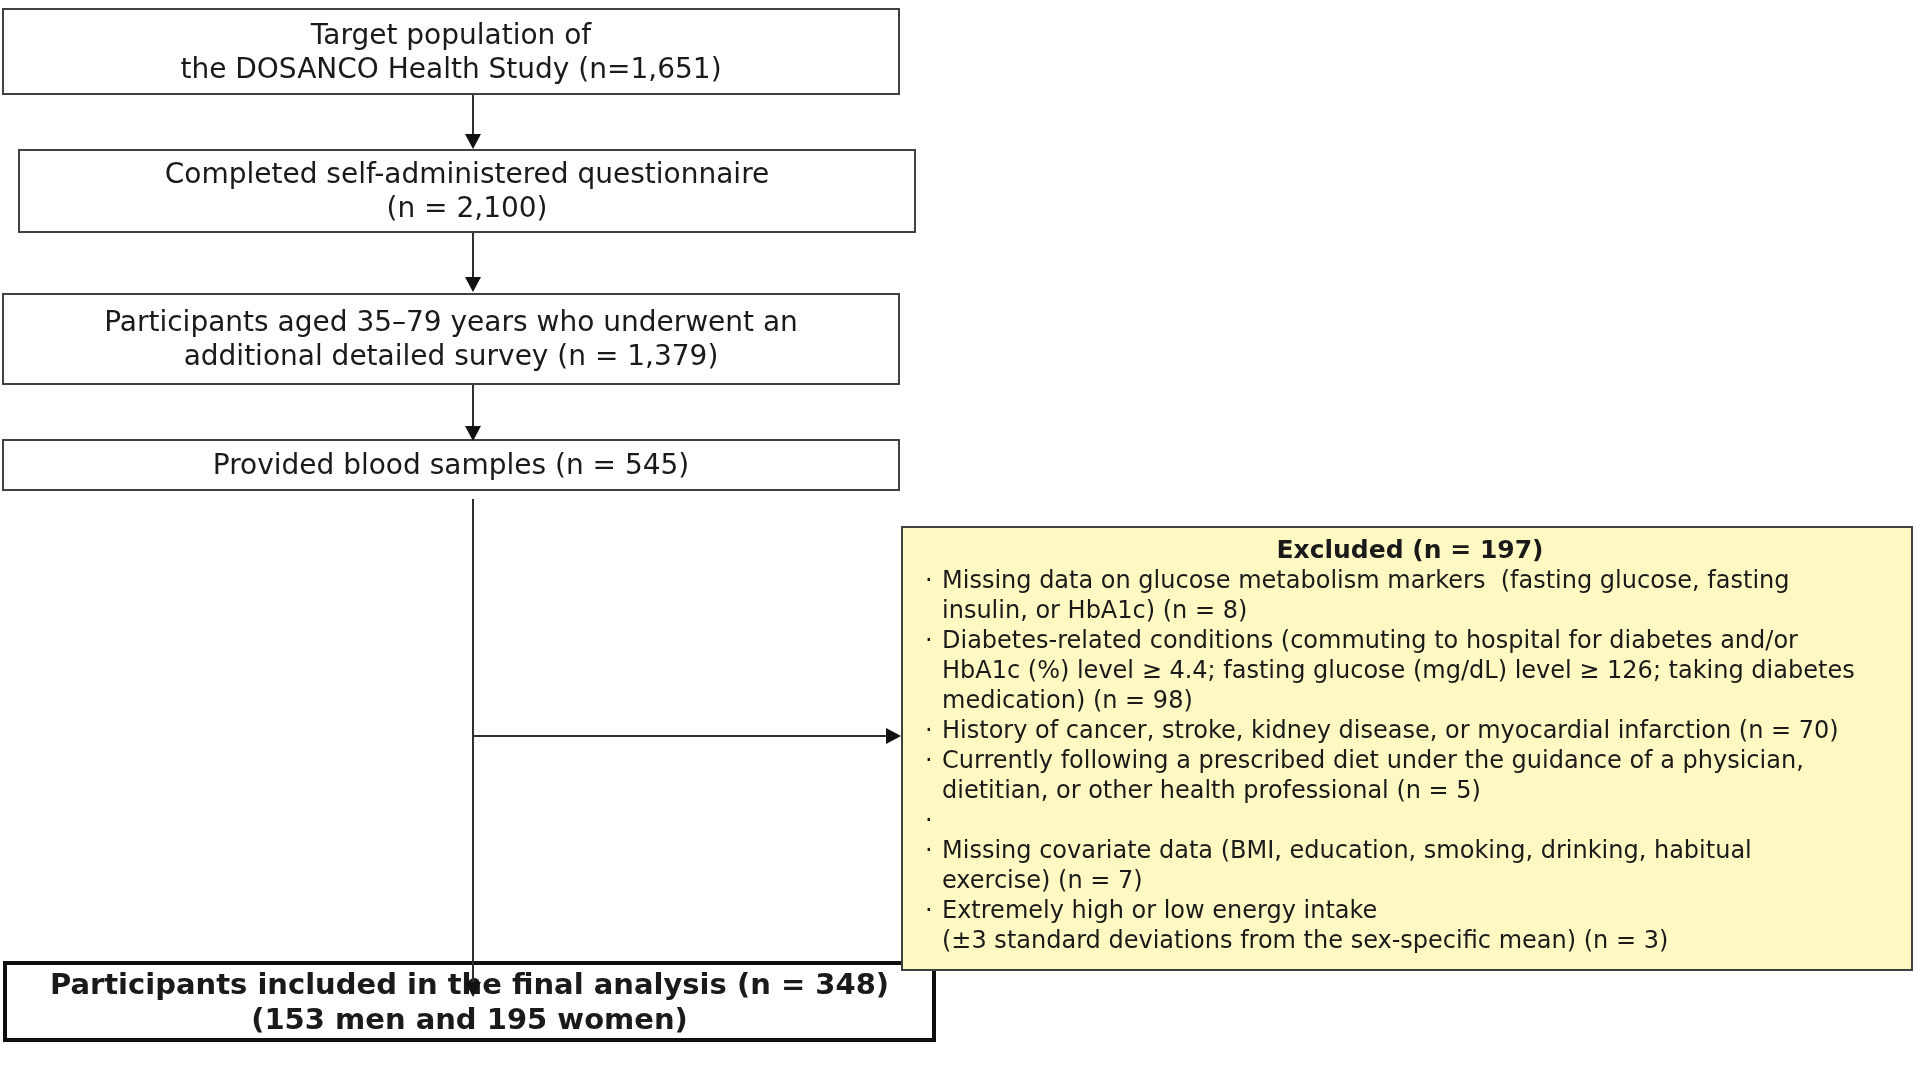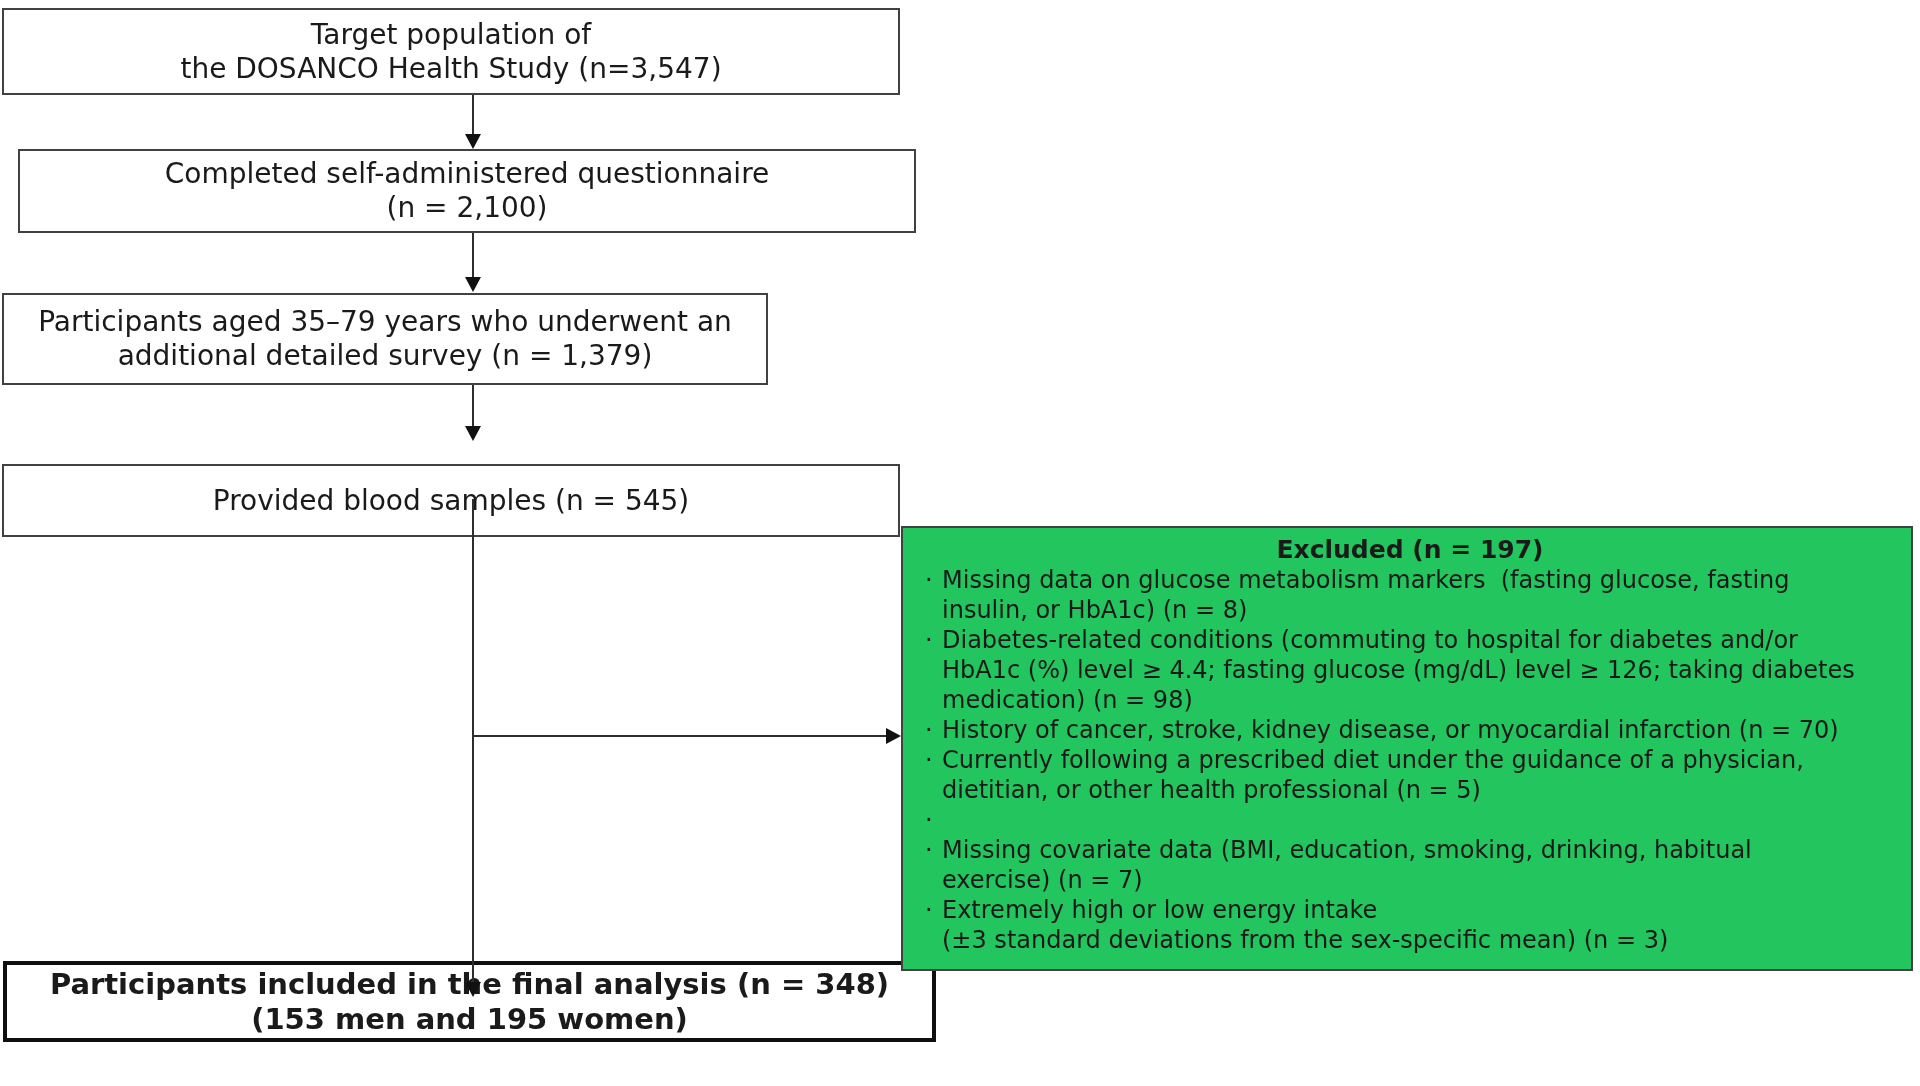--- a/index.html
+++ b/index.html
@@ -20,33 +20,33 @@
     display: flex;
     align-items: center;
     justify-content: center;
     text-align: center;
     font-size: 28px;
     line-height: 34px;
     white-space: pre-line;
   }
   .box-target        { left: 2px;  top: 8px;   width: 898px; height: 87px; }
   .box-questionnaire { left: 2px;  top: 149px; width: 898px; height: 84px; margin-left: 16px; }
-  .box-survey        { left: 2px;  top: 293px; width: 766px; height: 92px; align-items: center; }
-  .box-blood         { left: 2px;  top: 464px; width: 898px; height: 73px; justify-content: center; }
+  .box-survey        { left: 2px;  top: 293px; width: 898px; height: 92px; align-items: center; }
+  .box-blood         { left: 2px;  top: 439px; width: 898px; height: 52px; justify-content: center; }
   .box-final {
     left: 3px; top: 961px; width: 933px; height: 81px;
     border: 4px solid #0f0f0f;
     font-weight: bold;
     font-size: 29px;
     line-height: 35px;
   }
   .box-excluded {
     position: absolute;
     box-sizing: border-box;
-    background: #22c55e;
+    background: #fef9c3;
     border: 2px solid #414141;
     left: 901px; top: 526px; width: 1012px; height: 445px;
     padding: 7px 16px 6px 22px;
   }
   .excl-title {
     text-align: center;
     font-weight: bold;
     font-size: 25px;
     line-height: 30px;
   }
@@ -77,21 +77,21 @@
   .branch-line { left: 472px; top: 735px; width: 414px; }
   .branch-head { left: 886px; top: 728px; }
 </style>
 </head>
 <body>
 
 <div class="canvas">
 
   <div class="flowbox box-target">
     <span>Target population of
-the DOSANCO Health Study (n=3,547)</span>
+the DOSANCO Health Study (n=1,651)</span>
   </div>
 
   <div class="flowbox box-questionnaire">
     <span>Completed self-administered questionnaire
 (n = 2,100)</span>
   </div>
 
   <div class="flowbox box-survey">
     <span>Participants aged 35–79 years who underwent an
 additional detailed survey (n = 1,379)</span>

